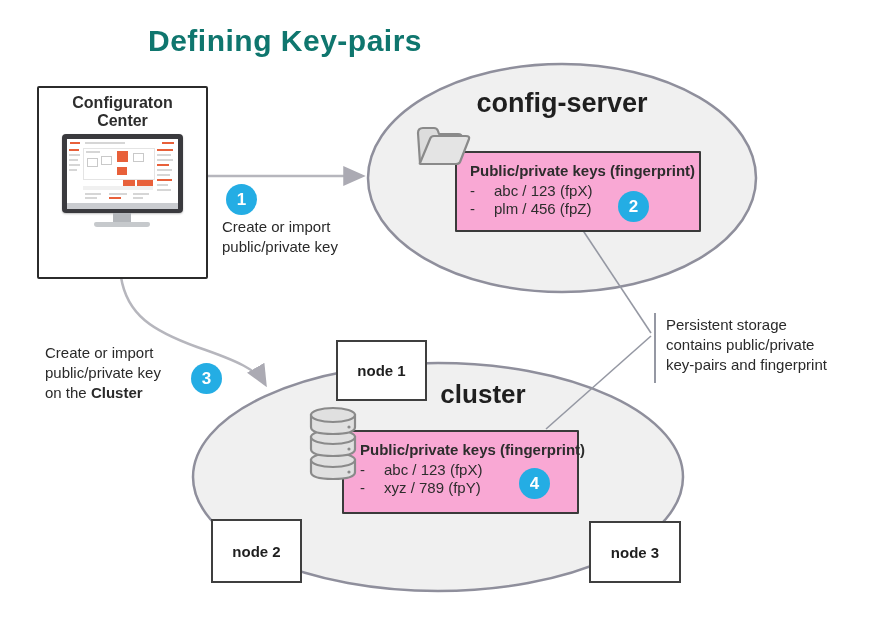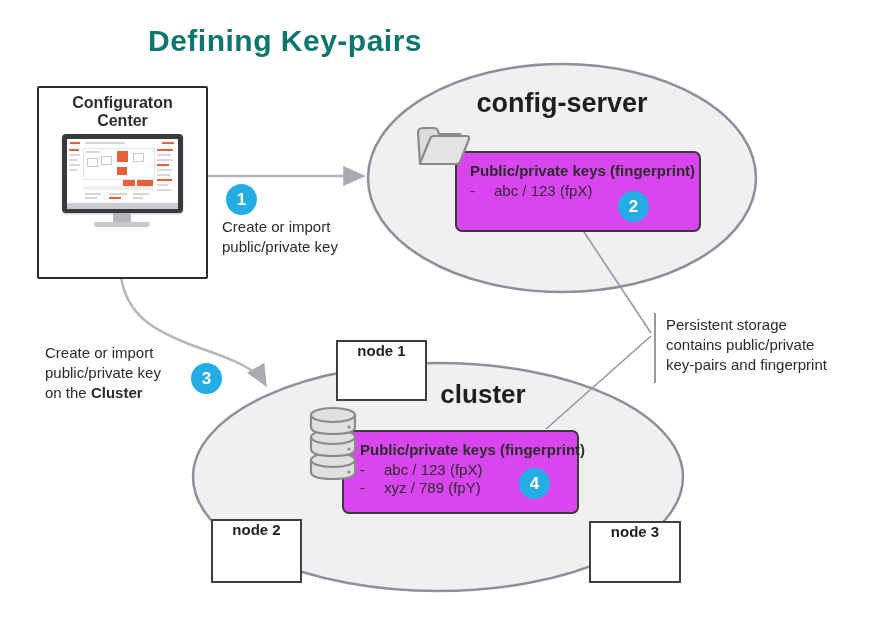--- a/index.html
+++ b/index.html
@@ -30,29 +30,29 @@
   .scr-box{position:absolute;border:1px solid #c9c9c9;background:#fff;}
   .scr-box.orange{background:#e8603a;border-color:#e8603a;}
   .scr-bar{position:absolute;background:#f0f0f0;}
 
   
   .ellipse-label{z-index:3;font-weight:bold;color:#1f1f1f;text-align:center;}
   .cs-label{left:442px;top:88px;width:240px;font-size:27px;}
   .cl-label{left:413px;top:379px;width:140px;font-size:26px;}
 
   
-  .keys-box{background:#d946ef;border:2px solid #3a3a3a;border-radius:7px;z-index:3;}
+  .keys-box{background:#f9a8d4;border:2px solid #3a3a3a;border-radius:1px;z-index:3;}
   .keys-box .hdr{font-size:15px;font-weight:bold;margin:9px 8px 3px 13px;white-space:nowrap;}
   .keys-box .row{font-size:15px;line-height:18px;margin-left:13px;white-space:nowrap;}
   .keys-box .row .bullet{display:inline-block;width:24px;}
   .kb1{left:455px;top:151px;width:242px;height:77px;}
   .kb2{left:342px;top:430px;width:233px;height:80px;}
 
   
-  .node-box{background:#fff;border:2px solid #3f3f3f;z-index:3;display:flex;justify-content:center;font-size:15px;font-weight:bold;color:#1f1f1f;}
+  .node-box{background:#fff;border:2px solid #3f3f3f;z-index:3;display:flex;align-items:center;justify-content:center;font-size:15px;font-weight:bold;color:#1f1f1f;}
   .node1{left:336px;top:340px;width:87px;height:57px;}
   .node2{left:211px;top:519px;width:87px;height:60px;}
   .node3{left:589px;top:521px;width:88px;height:58px;}
 
   
   .badge{width:31px;height:31px;border-radius:50%;background:#24ade4;color:#fff;font-size:17px;font-weight:bold;display:flex;align-items:center;justify-content:center;z-index:5;}
   .b1{left:226px;top:184px;}
   .b2{left:618px;top:191px;}
   .b3{left:191px;top:363px;}
   .b4{left:519px;top:468px;}
@@ -158,20 +158,23 @@
   <svg class="abs icon folder-icon" width="58" height="46" viewBox="0 0 58 46">
     <path d="M6,42 L4,12 Q4,7 9,7 L20,7 Q23,7 24,10 L25,13 L44,13 Q48,13 48,17 L48,22" fill="#dcdcdc" stroke="#8a8a8a" stroke-width="2.2" stroke-linejoin="round"></path>
     <path d="M6,42 L16,18 Q17,15 20,15 L52,15 Q56,15 55,18 L46,41 Q45,43 42,43 L8,43 Q5,43 6,42 Z" fill="#e4e4e4" stroke="#8a8a8a" stroke-width="2.2" stroke-linejoin="round"></path>
   </svg>
 
   <div class="abs keys-box kb1">
     <div class="hdr">Public/private keys (fingerprint)</div>
     <div class="row">
       <span class="bullet">-</span><span>abc / 123 (fpX)</span>
     </div>
+    <div class="row">
+      <span class="bullet">-</span><span>plm / 456 (fpZ)</span>
+    </div>
   </div>
 
   <div class="abs ellipse-label cl-label">cluster</div>
 
   <div class="abs node-box node1">
       <span>node 1</span>
     </div>
   <div class="abs node-box node2">
       <span>node 2</span>
     </div>

